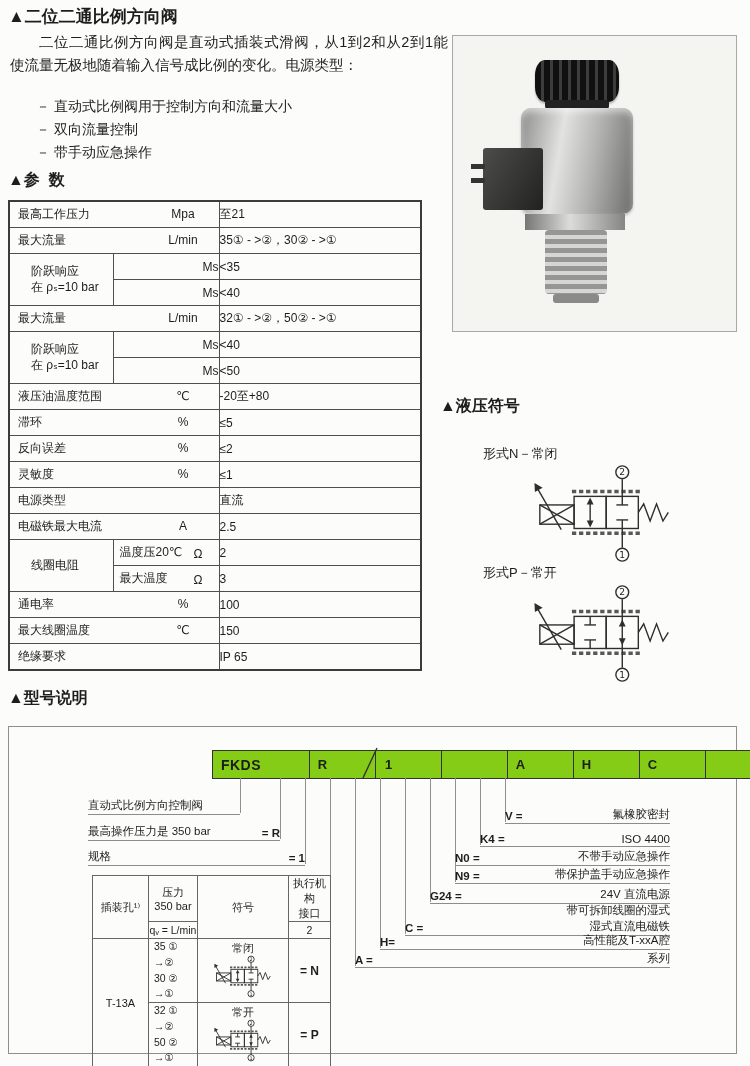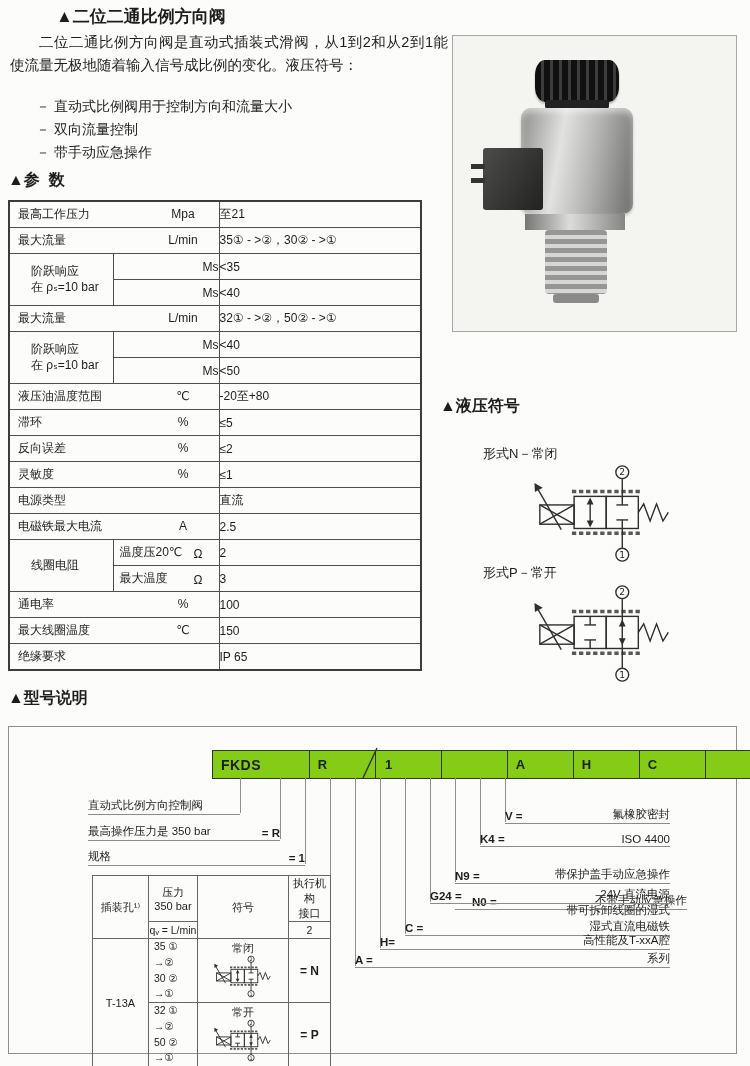--- a/index.html
+++ b/index.html
@@ -1,19 +1,19 @@
 <!DOCTYPE html>
 <html><head>
 <meta charset="utf-8">
 <style>
   html,body{margin:0;padding:0;background:#e8e8e6;}
   .page{position:relative;width:750px;height:1066px;background:#fcfcfa;
         font-family:"Liberation Sans","DejaVu Sans",sans-serif;color:#1d1d1d;overflow:hidden;}
   .abs{position:absolute;}
-  .h1{font-weight:bold;font-size:17px;white-space:pre;margin-left:48px;}
+  .h1{font-weight:bold;font-size:17px;white-space:pre;}
   .h2{font-weight:bold;font-size:16px;white-space:pre;}
   .intro{font-size:14.5px;line-height:1.58;text-indent:2em;text-align:justify;}
   .feat{font-size:14px;line-height:23px;}
 
   
   table.params{border-collapse:collapse;table-layout:fixed;width:412px;border:2px solid #3c3c3c;}
   table.params td{border:1px solid #4f4f4f;height:25px;font-size:12px;vertical-align:middle;padding:0;}
   table.params td.lab{padding-left:8px;position:relative;}
   table.params .unit{position:absolute;left:148px;top:0;width:50px;text-align:center;line-height:25px;}
   table.params td.g{padding-left:21px;line-height:1.3;font-size:12px;}
@@ -63,21 +63,21 @@
   table.cav .flows{font-size:10.5px;text-align:left;padding-left:5px;line-height:1.5;}
   table.cav .key{font-weight:bold;font-size:12px;}
   table.cav .cap{font-size:11px;line-height:13px;}
 </style>
 </head>
 <body>
 
 <div class="page">
 
   <div class="abs h1" style="left:8px;top:5px;">▲二位二通比例方向阀</div>
-  <div class="abs intro" style="left:10px;top:31px;width:438px;">二位二通比例方向阀是直动式插装式滑阀，从1到2和从2到1能使流量无极地随着输入信号成比例的变化。液压符号：</div>
+  <div class="abs intro" style="left:10px;top:31px;width:438px;">二位二通比例方向阀是直动式插装式滑阀，从1到2和从2到1能使流量无极地随着输入信号成比例的变化。电源类型：</div>
   <div class="abs" style="left:36px;top:95px;">
     <div class="feat">－ 直动式比例阀用于控制方向和流量大小</div>
     <div class="feat">－ 双向流量控制</div>
     <div class="feat">－ 带手动应急操作</div>
   </div>
 
   <div class="abs photo" style="left:452px;top:35px;width:283px;height:295px;">
     <div class="v-cap"></div>
     <div class="v-neck"></div>
     <div class="v-body"></div>
@@ -305,21 +305,21 @@
     </div>
 
   <div class="mlabel" style="left:505px;top:806px;width:165px;">
     <span class="k">V =</span>
       <span class="t">氟橡胶密封</span>
     </div>
   <div class="mlabel" style="left:480px;top:829px;width:190px;">
     <span class="k">K4 =</span>
       <span class="t">ISO 4400</span>
     </div>
-  <div class="mlabel" style="left:455px;top:892px;width:215px;padding-left:17px;">
+  <div class="mlabel" style="left:455px;top:848px;width:215px;">
     <span class="k">N0 =</span>
       <span class="t">不带手动应急操作</span>
     </div>
   <div class="mlabel" style="left:455px;top:866px;width:215px;">
     <span class="k">N9 =</span>
       <span class="t">带保护盖手动应急操作</span>
     </div>
   <div class="mlabel" style="left:430px;top:886px;width:240px;">
     <span class="k">G24 =</span>
       <span class="t">24V 直流电源</span>

